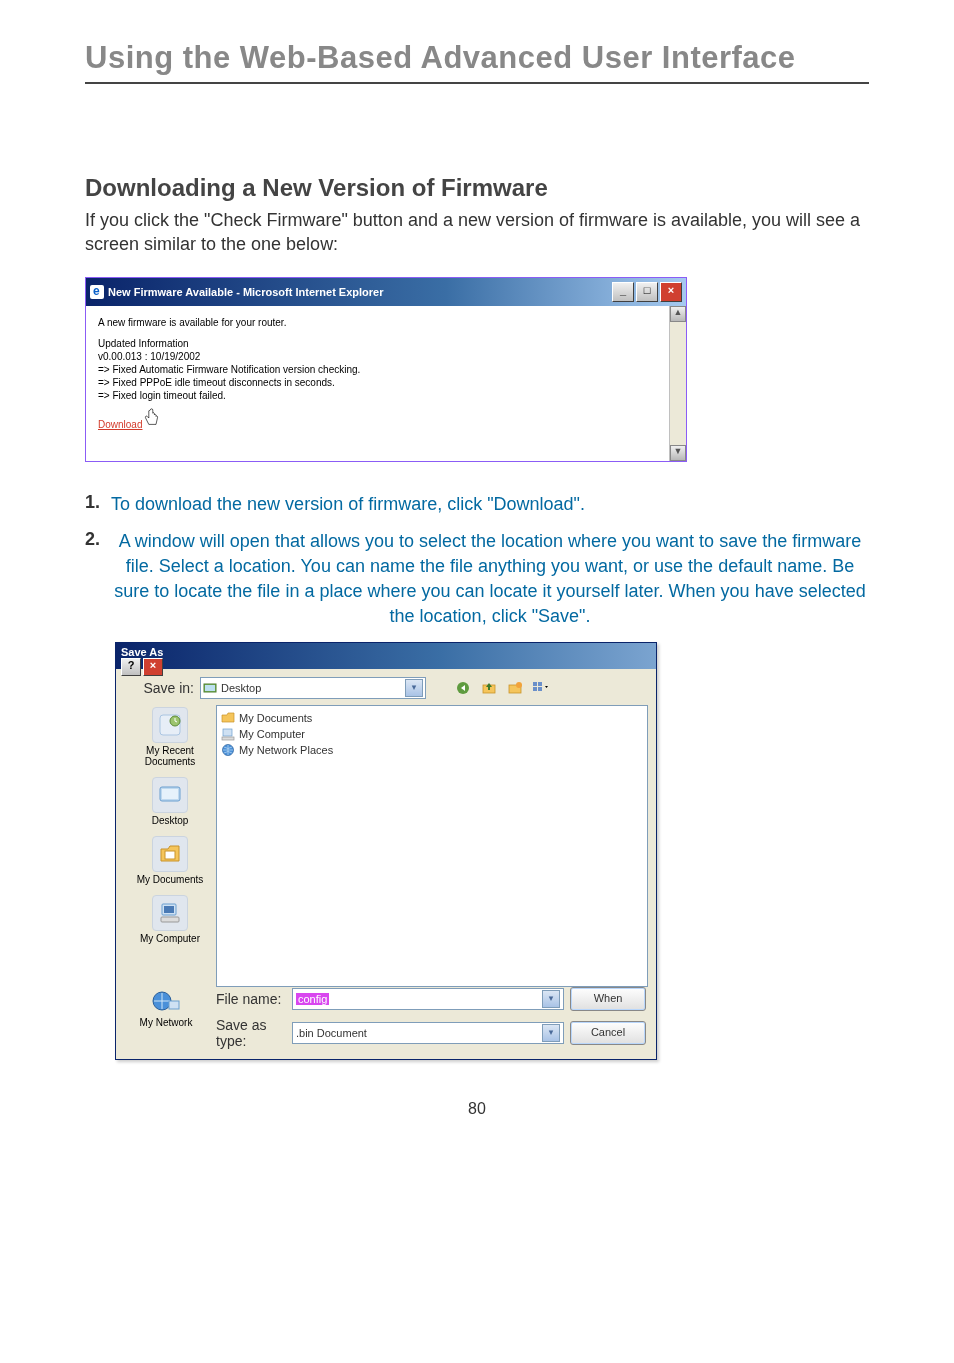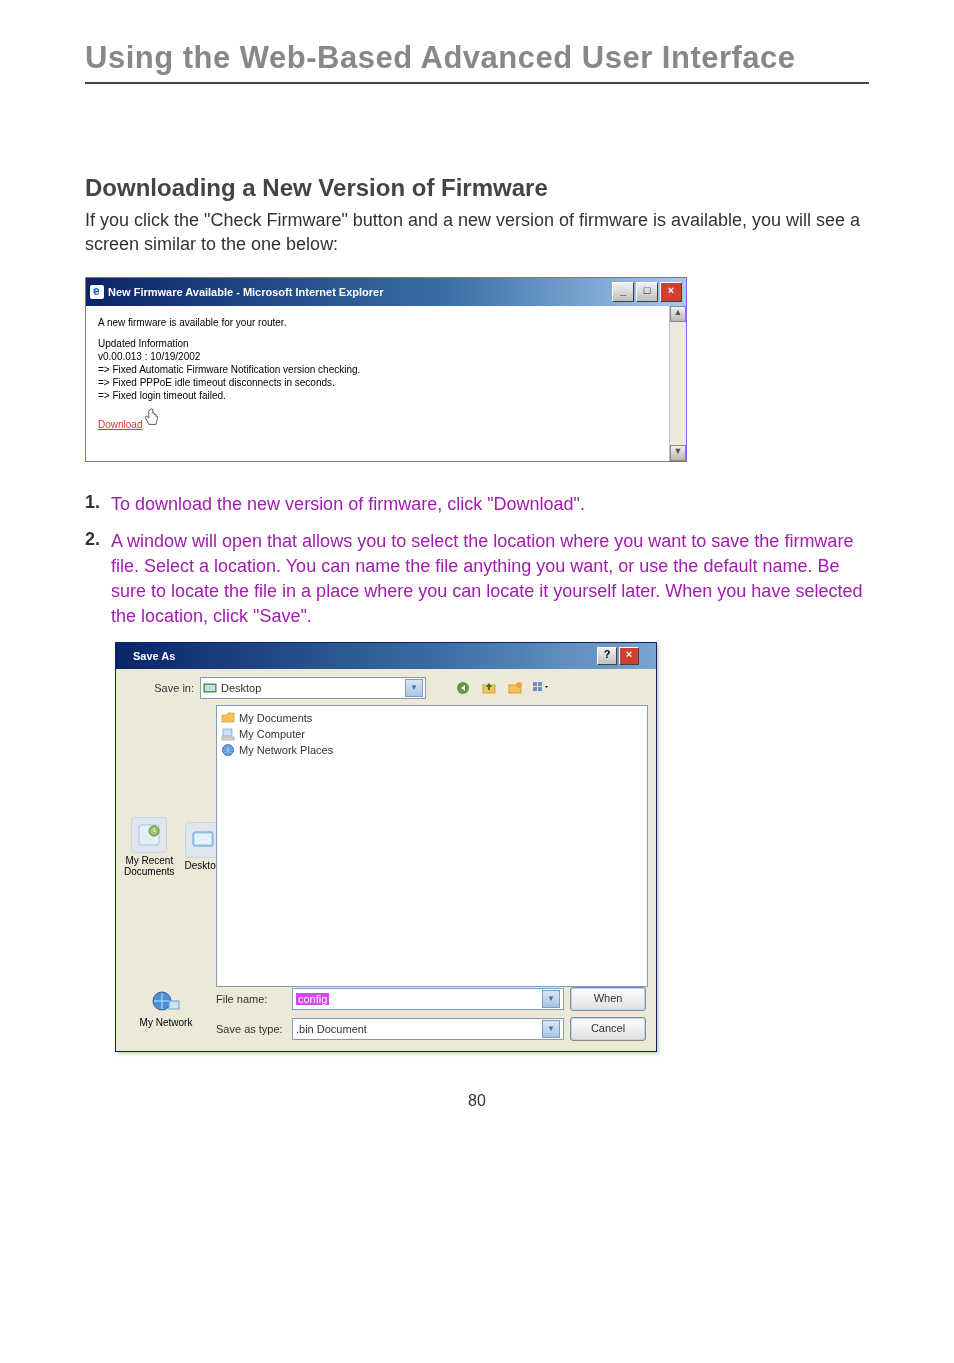--- a/index.html
+++ b/index.html
@@ -43,22 +43,23 @@
   }
   .ol-num {
     font-weight: bold;
     font-size: 18px;
     color: #333;
     width: 26px;
     flex: 0 0 26px;
   }
   .ol-text {
     font-size: 18px;
-    color: #a21caf;
+    color: #0369a1;
     line-height: 1.4;
+    text-align: center;
   }
   .pagenum {
     text-align: center;
     font-size: 16px;
     color: #333;
     margin-top: 40px;
   }
 
   
   .ie-window {
@@ -161,25 +162,25 @@
     border: 1px solid #0a246a;
     font-family: Tahoma, sans-serif;
     font-size: 11px;
     margin-left: 30px;
     box-shadow: 2px 2px 3px rgba(0,0,0,0.2);
   }
   .sa-title {
     background: linear-gradient(to right, #0a246a, #3a6ea5 60%, #7ba4d0);
     color: #fff;
     font-weight: bold;
-    padding: 3px 17px;
-    display: flex;
-    align-items: center;
+    padding: 3px 5px;
+    display: flex;
     height: 20px;
     font-size: 11px;
+    flex-direction: column;
   }
   .sa-title-text { flex: 1; }
   .sa-ctrl { display: flex; gap: 2px; }
   .sa-btn {
     width: 18px; height: 16px;
     background: linear-gradient(#f0f0f0,#c0c0c0);
     border: 1px solid #fff;
     border-right-color:#404040;
     border-bottom-color:#404040;
     text-align: center;
@@ -192,21 +193,21 @@
   .sa-body {
     background: #ece9d8;
     padding: 8px 8px 10px 8px;
   }
   .sa-toprow {
     display: flex;
     align-items: center;
     gap: 6px;
     margin-bottom: 6px;
   }
-  .sa-label { font-size: 11px; width: 70px; text-align: right; }
+  .sa-label { font-size: 14px; width: 70px; text-align: right; }
   .sa-combo {
     flex: 0 0 220px;
     height: 20px;
     background: #fff;
     border: 1px solid #7f9db9;
     display: flex;
     align-items: center;
     padding: 0 2px;
     font-size: 11px;
     gap: 4px;
@@ -232,21 +233,21 @@
     display: flex; align-items: center; justify-content: center;
   }
   .sa-main {
     display: flex;
     gap: 0;
   }
   .sa-places {
     width: 92px;
     background: #ece9d8;
     display: flex;
-    flex-direction: row;
+    flex-direction: column;
     align-items: center;
     padding-top: 2px;
     gap: 10px;
   }
   .place {
     width: 84px;
     text-align: center;
     font-size: 10px;
     color: #000;
   }

